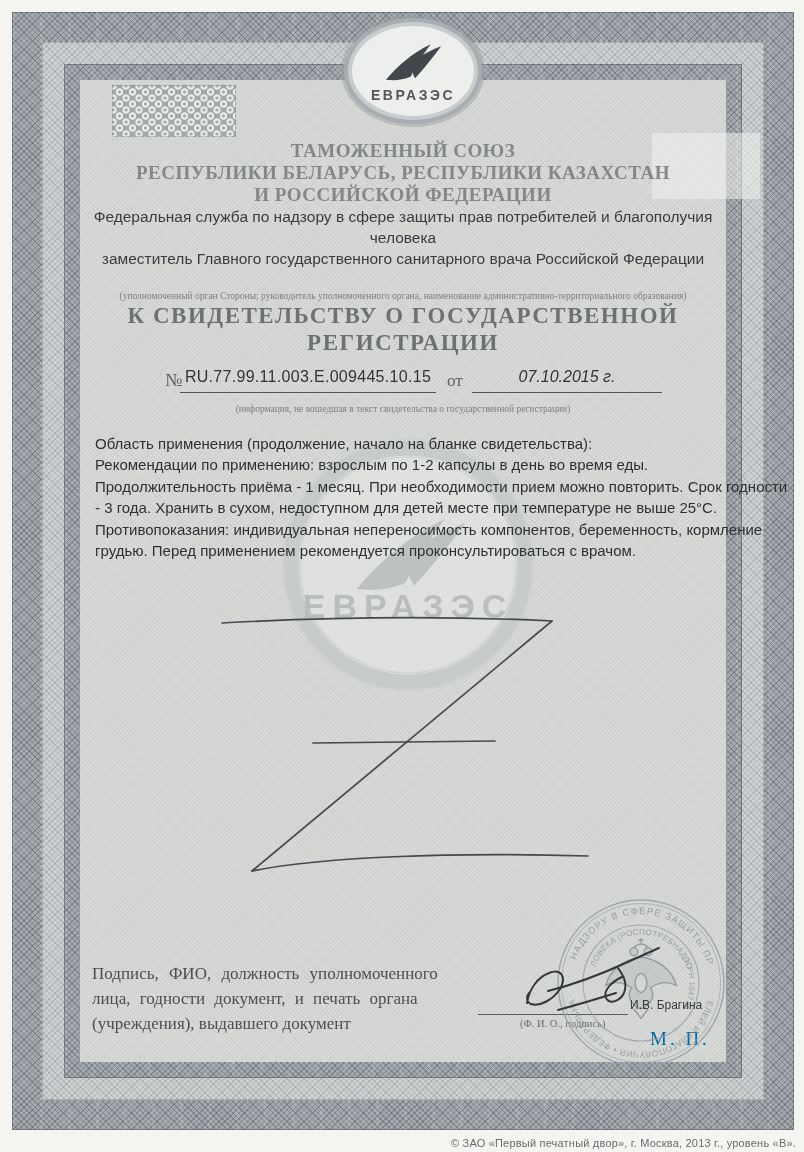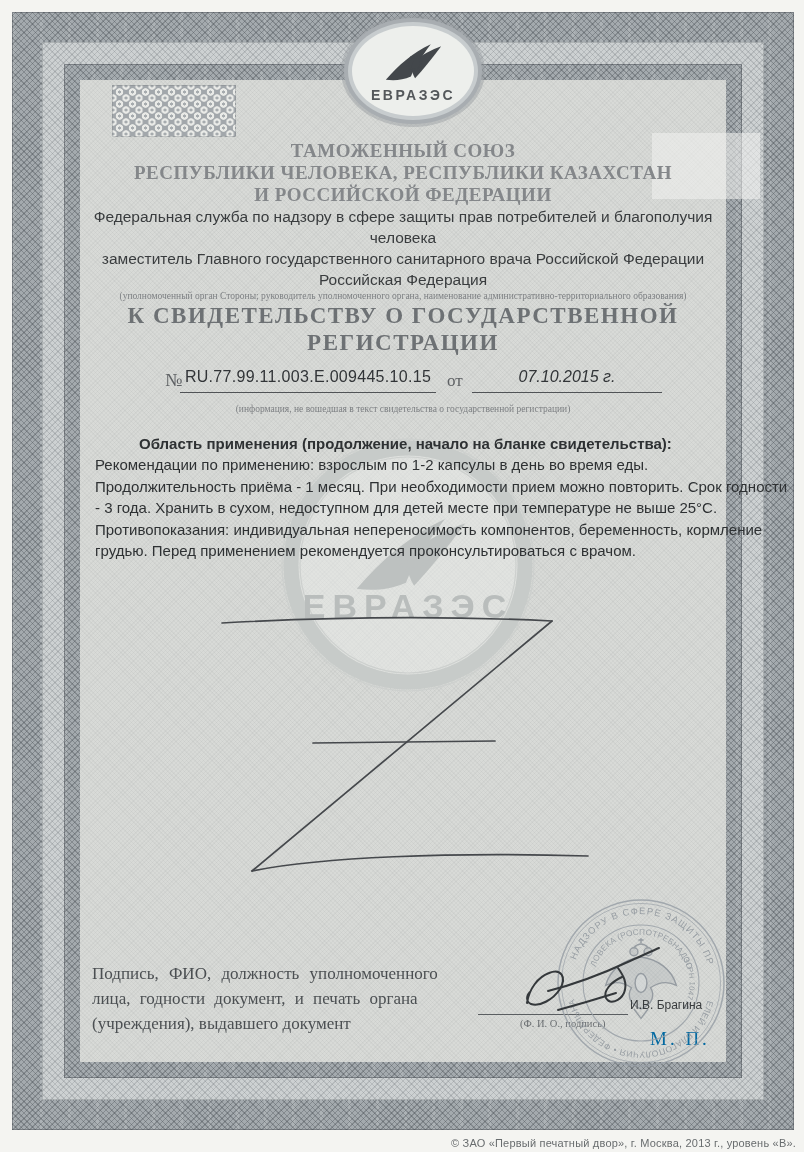--- a/index.html
+++ b/index.html
@@ -61,21 +61,21 @@
   #reg-row{left:80px;right:78px;top:368px;height:30px;z-index:6;}
   #reg-row .no{position:absolute;left:85px;top:2px;font-size:18px;color:#5e6164;}
   #reg-row .u1{position:absolute;left:100px;top:0;width:256px;height:24px;border-bottom:1.5px solid #505356;
      text-align:center;font-family:"Liberation Sans",sans-serif;font-size:16px;color:#313437;letter-spacing:.3px;}
   #reg-row .ot{position:absolute;left:367px;top:3px;font-size:17px;color:#5e6164;}
   #reg-row .u2{position:absolute;left:392px;top:0;width:190px;height:24px;border-bottom:1.5px solid #505356;
      text-align:center;font-family:"Liberation Sans",sans-serif;font-size:16px;color:#313437;font-style:italic;}
   
   #app-block{left:95px;top:433px;width:625px;z-index:6;
     font-family:"Liberation Sans",sans-serif;font-size:15px;line-height:21.4px;color:#2e3133;}
-  #app-block .bold{font-weight:bold;margin-left:44px;}
+  #app-block .bold{font-weight:normal;}
   #app-block div{white-space:nowrap;}
   
   #footer-note{left:92px;top:961px;width:398px;z-index:6;font-size:17px;line-height:25px;color:#4b4f52;}
   #footer-note .ws1{word-spacing:6px;}
   #footer-note .ws2{word-spacing:5px;}
   #sign-line{left:478px;top:1014px;width:150px;border-top:1.2px solid #5a5e61;z-index:6;}
   #sign-caption{left:520px;top:1018px;font-size:10.5px;color:#6b6f72;z-index:6;}
   #sign-name{left:630px;top:998px;font-family:"Liberation Sans",sans-serif;font-size:12px;color:#393c3e;z-index:8;}
   #seal-mark{left:650px;top:1028px;font-size:19px;letter-spacing:3px;color:#0369a1;z-index:6;}
   #copyright{right:8px;bottom:3px;font-family:"Liberation Sans",sans-serif;font-size:11px;
@@ -111,25 +111,24 @@
   <svg width="66" height="46" viewBox="-30 -22 60 44">
     <path d="M-26,16 C-14,2 0,-10 17,-18 C8,-6 2,3 -2,13 C-10,16.5 -18,17 -26,16 Z" fill="#43474b"></path>
     <path d="M27,-16 C18,-4 10,6 2,14.5 C-2,8 -2,2 0.5,-2 C9,-8 18,-13 27,-16 Z" fill="#43474b"></path>
     <circle cx="1.5" cy="0.5" r="6.5" fill="none" stroke="#43474b" stroke-width="2.6" stroke-dasharray="1.3 1.6"></circle>
   </svg>
   <div class="org">ЕВРАЗЭС</div>
 </div>
 
 <div class="abs" id="header">
   <div class="h-serif">ТАМОЖЕННЫЙ СОЮЗ</div>
-  <div class="h-serif">РЕСПУБЛИКИ ЧЕЛОВЕКА, РЕСПУБЛИКИ КАЗАХСТАН</div>
+  <div class="h-serif">РЕСПУБЛИКИ БЕЛАРУСЬ, РЕСПУБЛИКИ КАЗАХСТАН</div>
   <div class="h-serif">И РОССИЙСКОЙ ФЕДЕРАЦИИ</div>
   <div class="h-sans">Федеральная служба по надзору в сфере защиты прав потребителей и благополучия человека</div>
   <div class="h-sans">заместитель Главного государственного санитарного врача Российской Федерации</div>
-  <div class="h-sans">Российская Федерация</div>
 </div>
 <div class="abs caption" id="caption1">(уполномоченный орган Стороны; руководитель уполномоченного органа, наименование административно-территориального образования)</div>
 
 <div class="abs" id="doc-title">
   <div class="t2">К СВИДЕТЕЛЬСТВУ О ГОСУДАРСТВЕННОЙ РЕГИСТРАЦИИ</div>
 </div>
 
 <div class="abs" id="reg-row">
   <span class="no">№</span>
   <span class="u1">RU.77.99.11.003.Е.009445.10.15</span>

